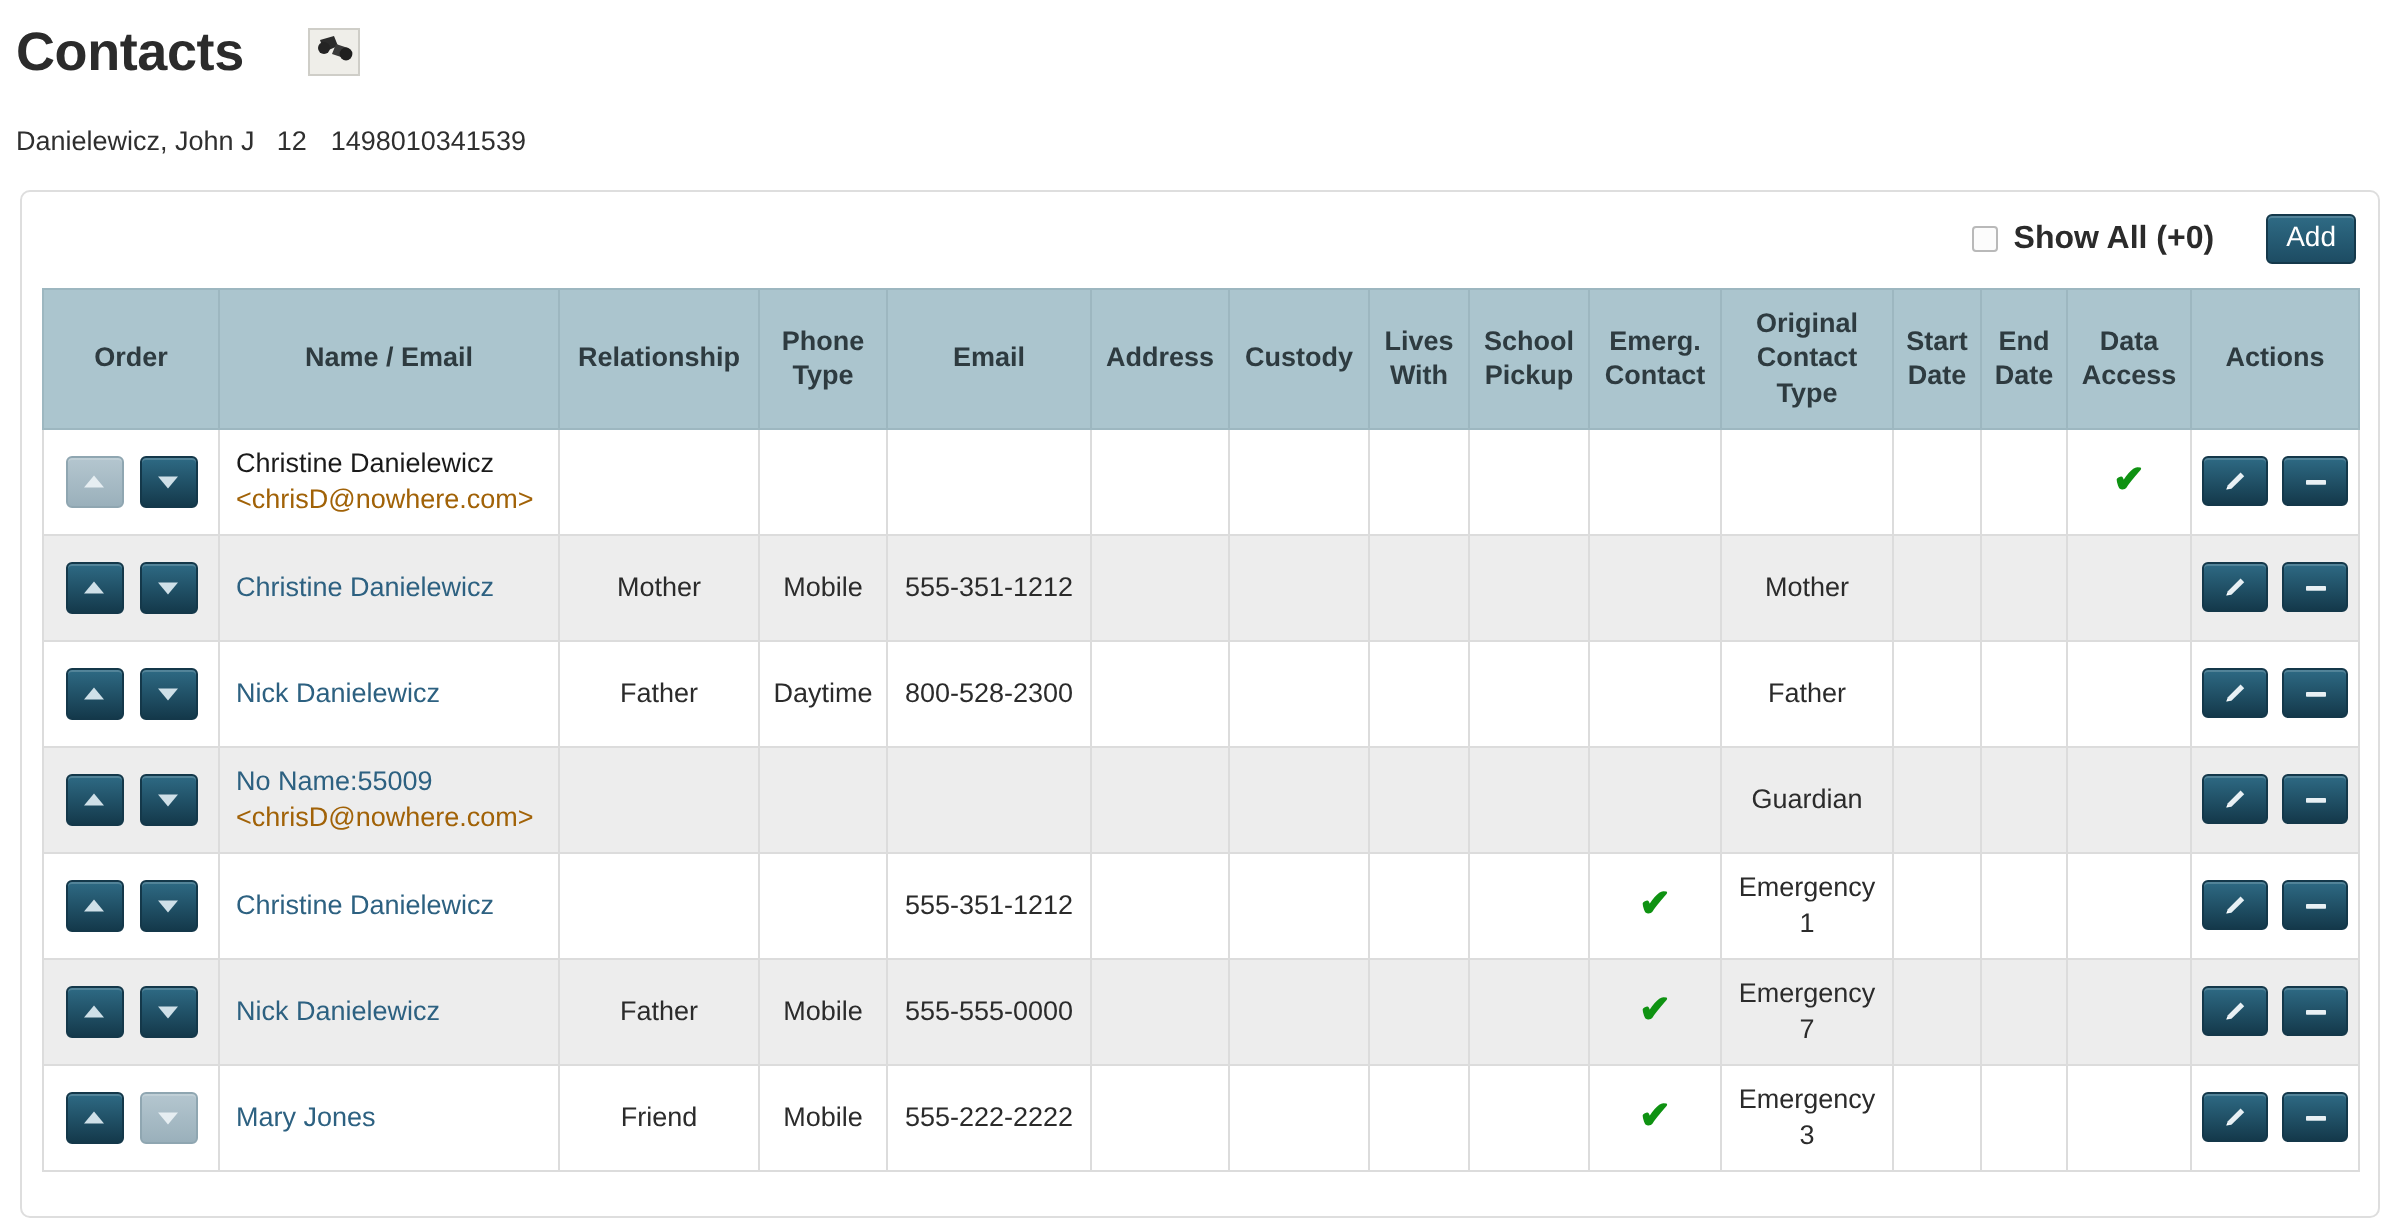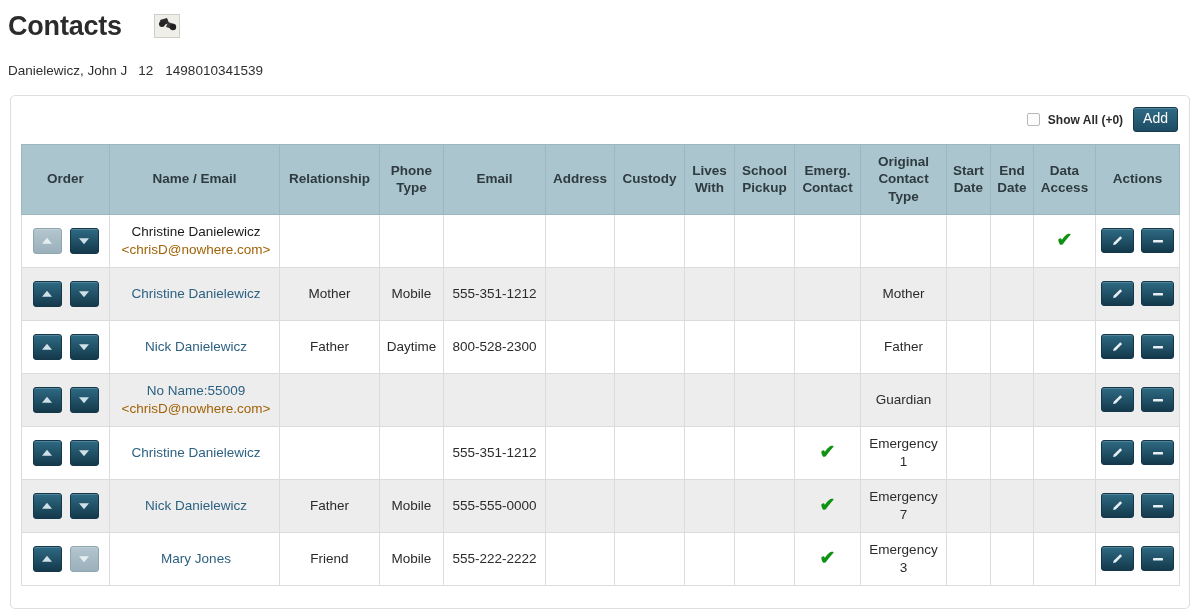--- a/index.html
+++ b/index.html
@@ -72,24 +72,24 @@
   .chk {
     width: 13px; height: 13px;
     border: 1px solid #b9b9b9;
     border-radius: 2px;
     background: #fcfcfc;
     display: inline-block;
     margin-right: 8px;
     cursor: pointer;
   }
   .showall-label {
-    font-size: 12px;
+    font-size: 16px;
     font-weight: bold;
     color: #2b2b2b;
-    margin-right: 10px;
+    margin-right: 26px;
     white-space: nowrap;
   }
   .btn-add {
     font-size: 14px;
     color: #ffffff;
     background: linear-gradient(#2f6b85, #1d4c63);
     border: 1px solid #15394b;
     border-radius: 3px;
     padding: 3px 9px 6px 9px;
     line-height: 1;
@@ -123,21 +123,21 @@
     text-align: center;
     vertical-align: middle;
     padding: 6px 5px;
     height: 53px;
     color: #2b2b2b;
     line-height: 1.3;
     background: #ffffff;
   }
   table.grid tbody tr.alt td { background: #ededed; }
   table.grid td.name-cell {
-    text-align: center;
+    text-align: left;
     padding-left: 8px;
   }
   td.name-cell .nm-plain { color: #1a1a1a; display: block; }
   td.name-cell .nm-link {
     color: #2d6181;
     display: block;
     cursor: pointer;
   }
   td.name-cell .nm-email {
     color: #a16207;

